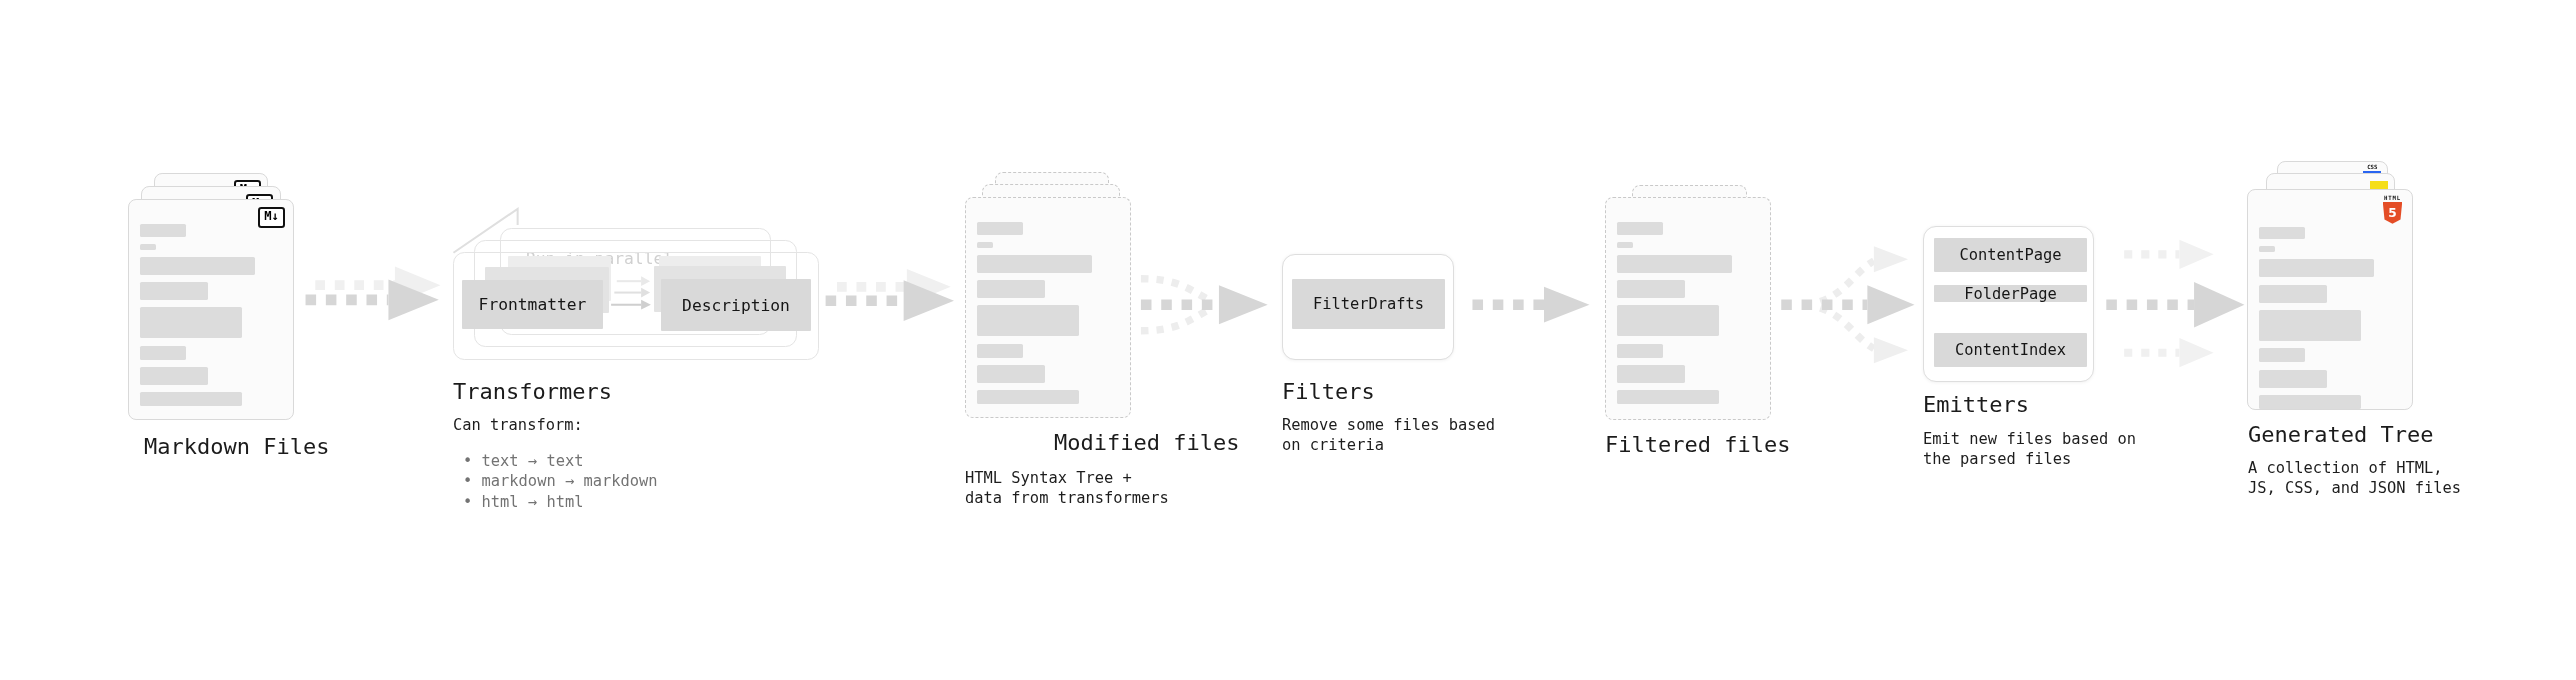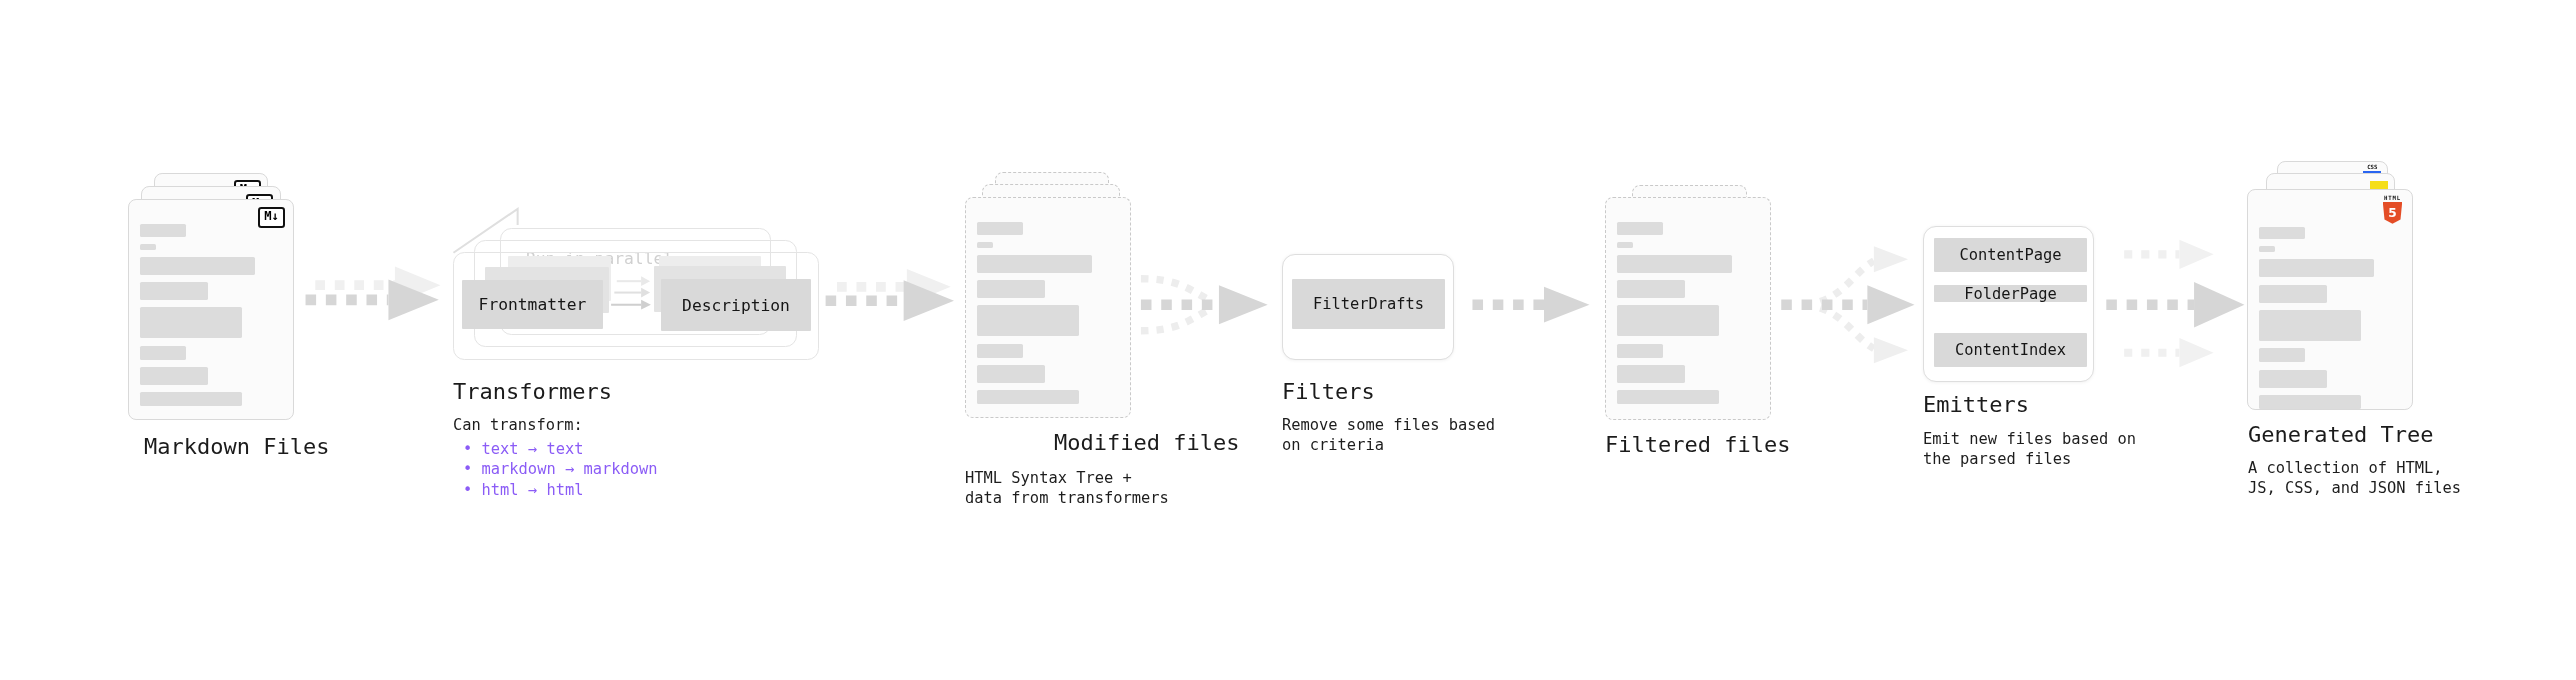--- a/index.html
+++ b/index.html
@@ -21,21 +21,21 @@
   .pill.small{font-size:15.4px;}
   .pill.ghost1{background:#e3e3e3;}
   .pill.ghost2{background:#ededed;}
 
   .panel{position:absolute;background:#fff;border:1.6px solid #dedede;border-radius:13px;
          box-shadow:0 0.8px 3.3px rgba(0,0,0,.05);box-sizing:border-box;}
 
   .title{position:absolute;font:500 22px "DejaVu Sans Mono",monospace;color:#1b1b1b;white-space:nowrap;}
   .desc{position:absolute;font:400 15.4px/20.3px "DejaVu Sans Mono",monospace;color:#1d1d1d;white-space:nowrap;}
   .desc .dline{white-space:nowrap;}
-  .bullets{position:absolute;font:400 15.4px/20.3px "DejaVu Sans Mono",monospace;color:#8b5cf6;}
+  .bullets{position:absolute;font:400 15.4px/20.3px "DejaVu Sans Mono",monospace;color:#737373;margin-top:12px;}
   .note{position:absolute;font:400 16.3px "DejaVu Sans Mono",monospace;color:#d0d0d0;white-space:nowrap;}
 
   .html5-logo{position:absolute;top:4.9px;right:9px;width:21px;text-align:center;}
   .html5-word{font:700 5.7px "DejaVu Sans Mono",monospace;color:#111;letter-spacing:0.8px;}
   .html5-shield{width:19.5px;height:22px;margin:0.8px auto 0;
                 clip-path:polygon(0 0,100% 0,91% 81%,50% 100%,9% 81%);
                 display:flex;align-items:center;justify-content:center;
                 font:700 12.2px "DejaVu Sans",sans-serif;color:#fff;}
   .js-badge{position:absolute;top:6.5px;right:5.7px;width:18.7px;height:9px;}
   .css-badge{position:absolute;top:2.4px;right:5.7px;width:18px;text-align:center;

